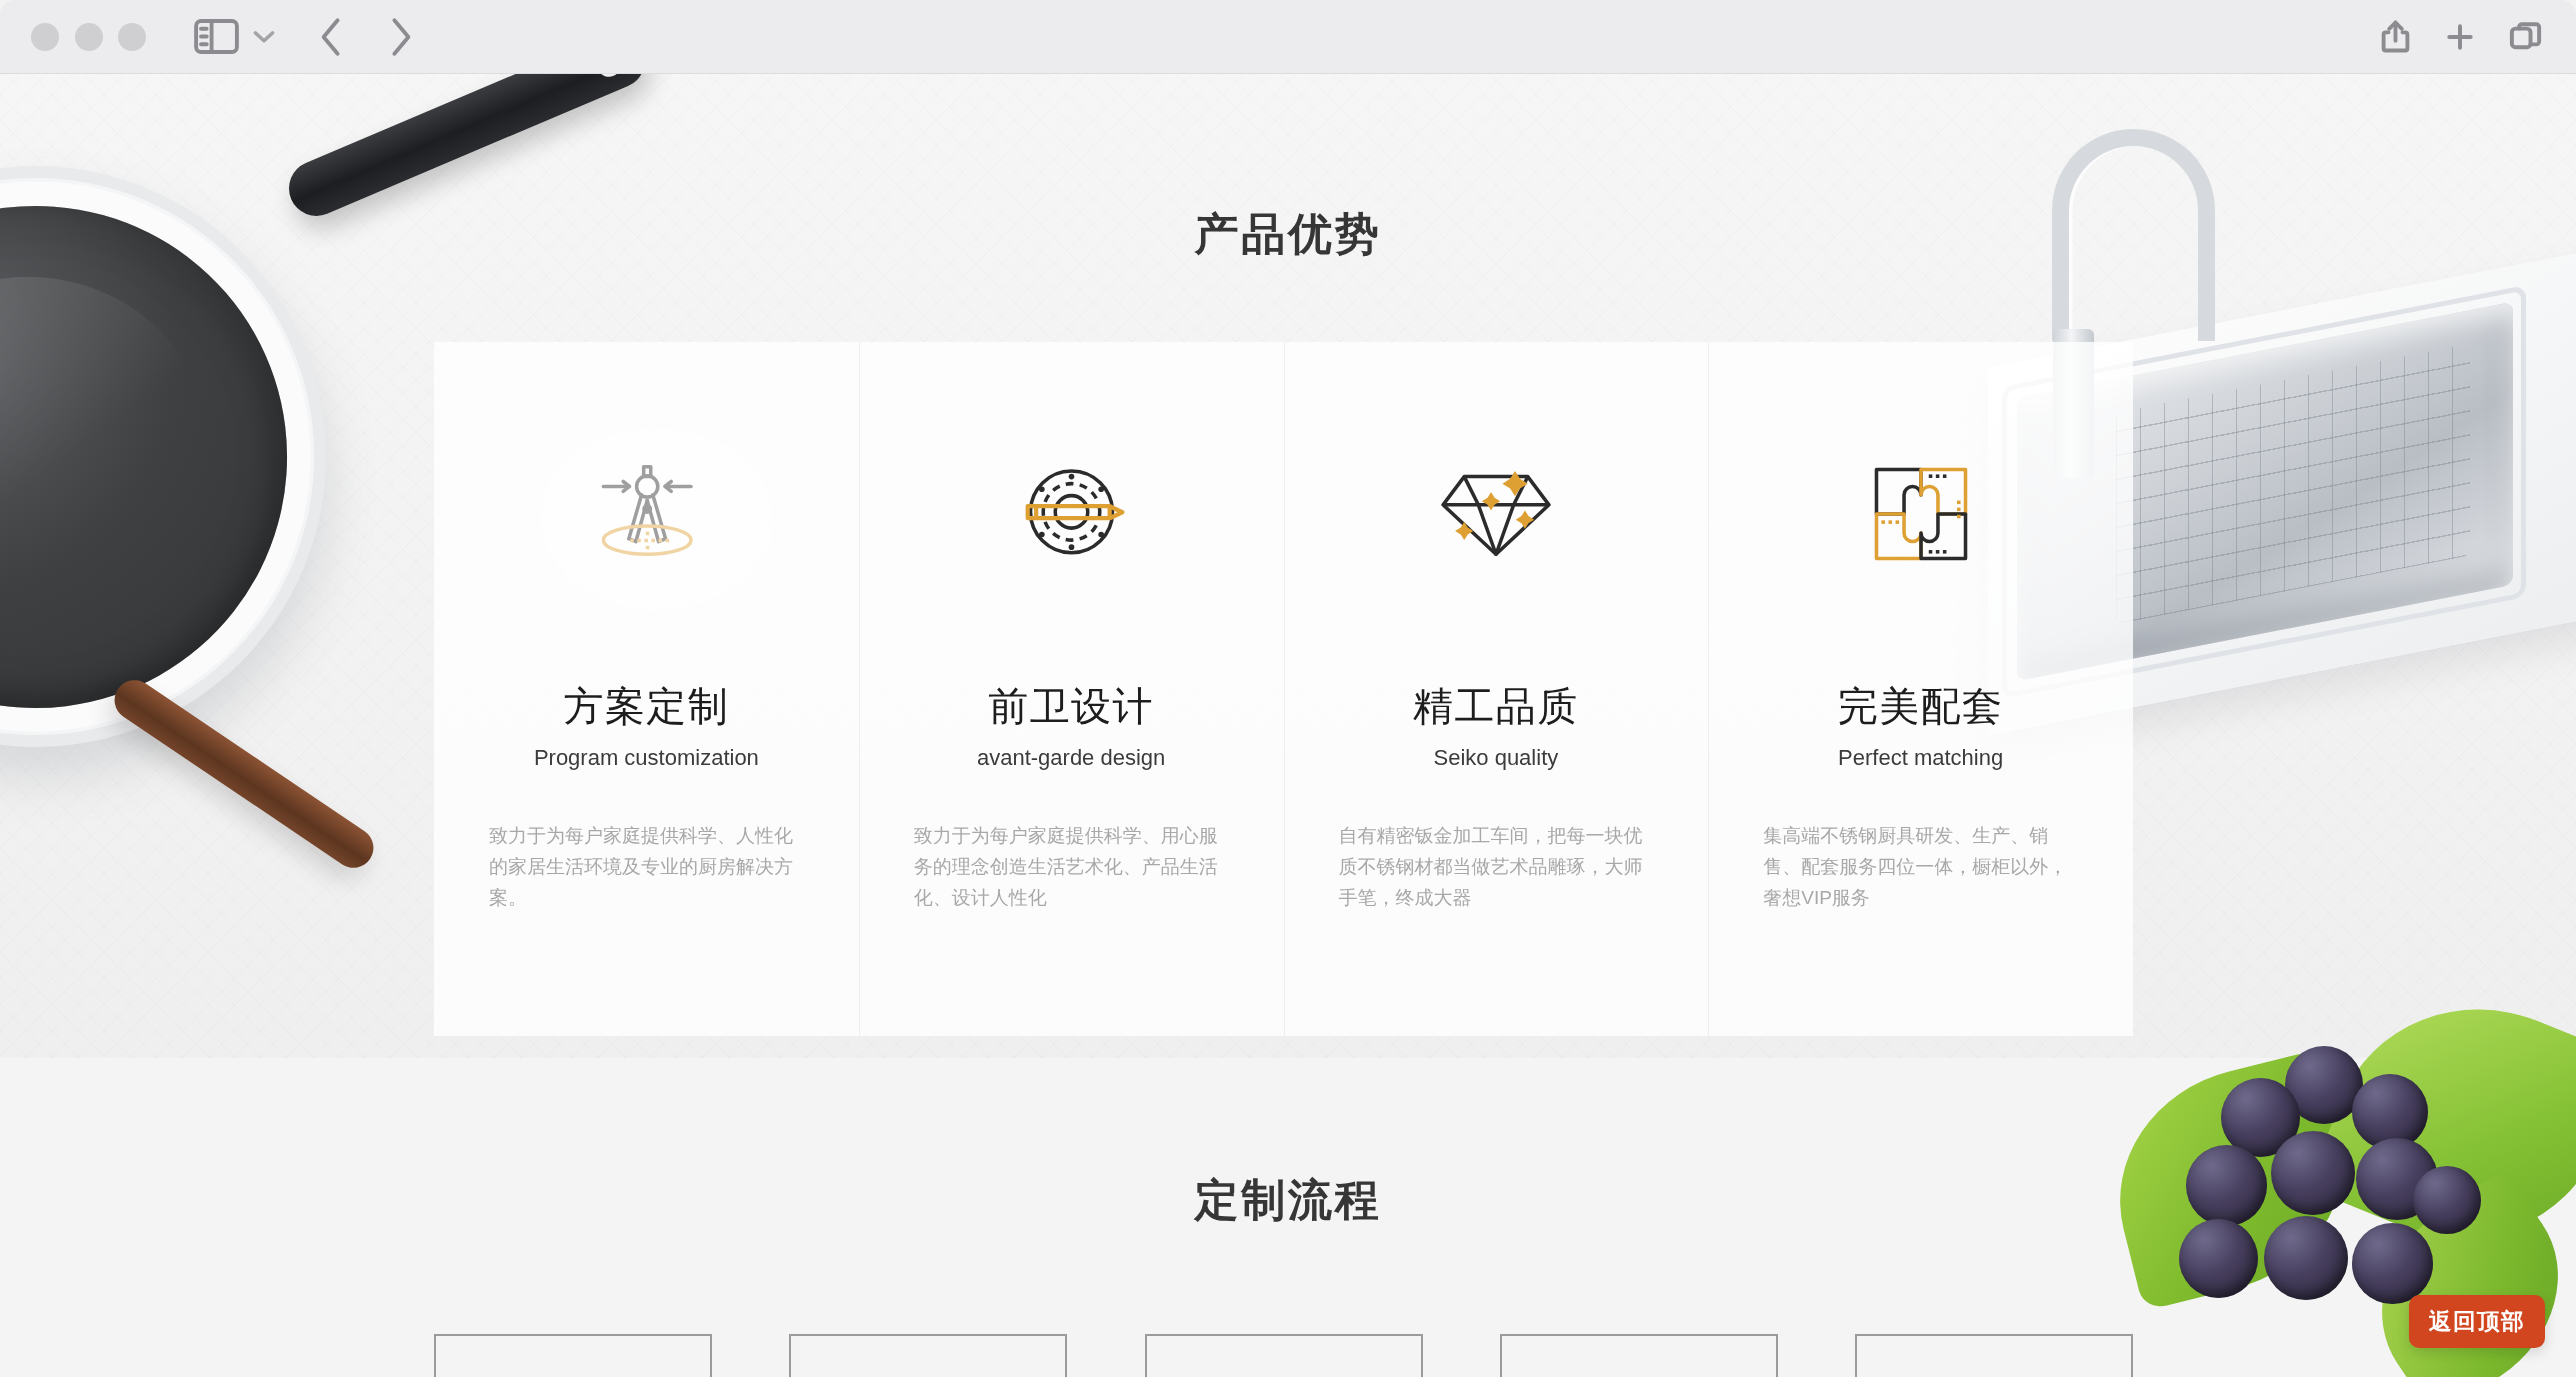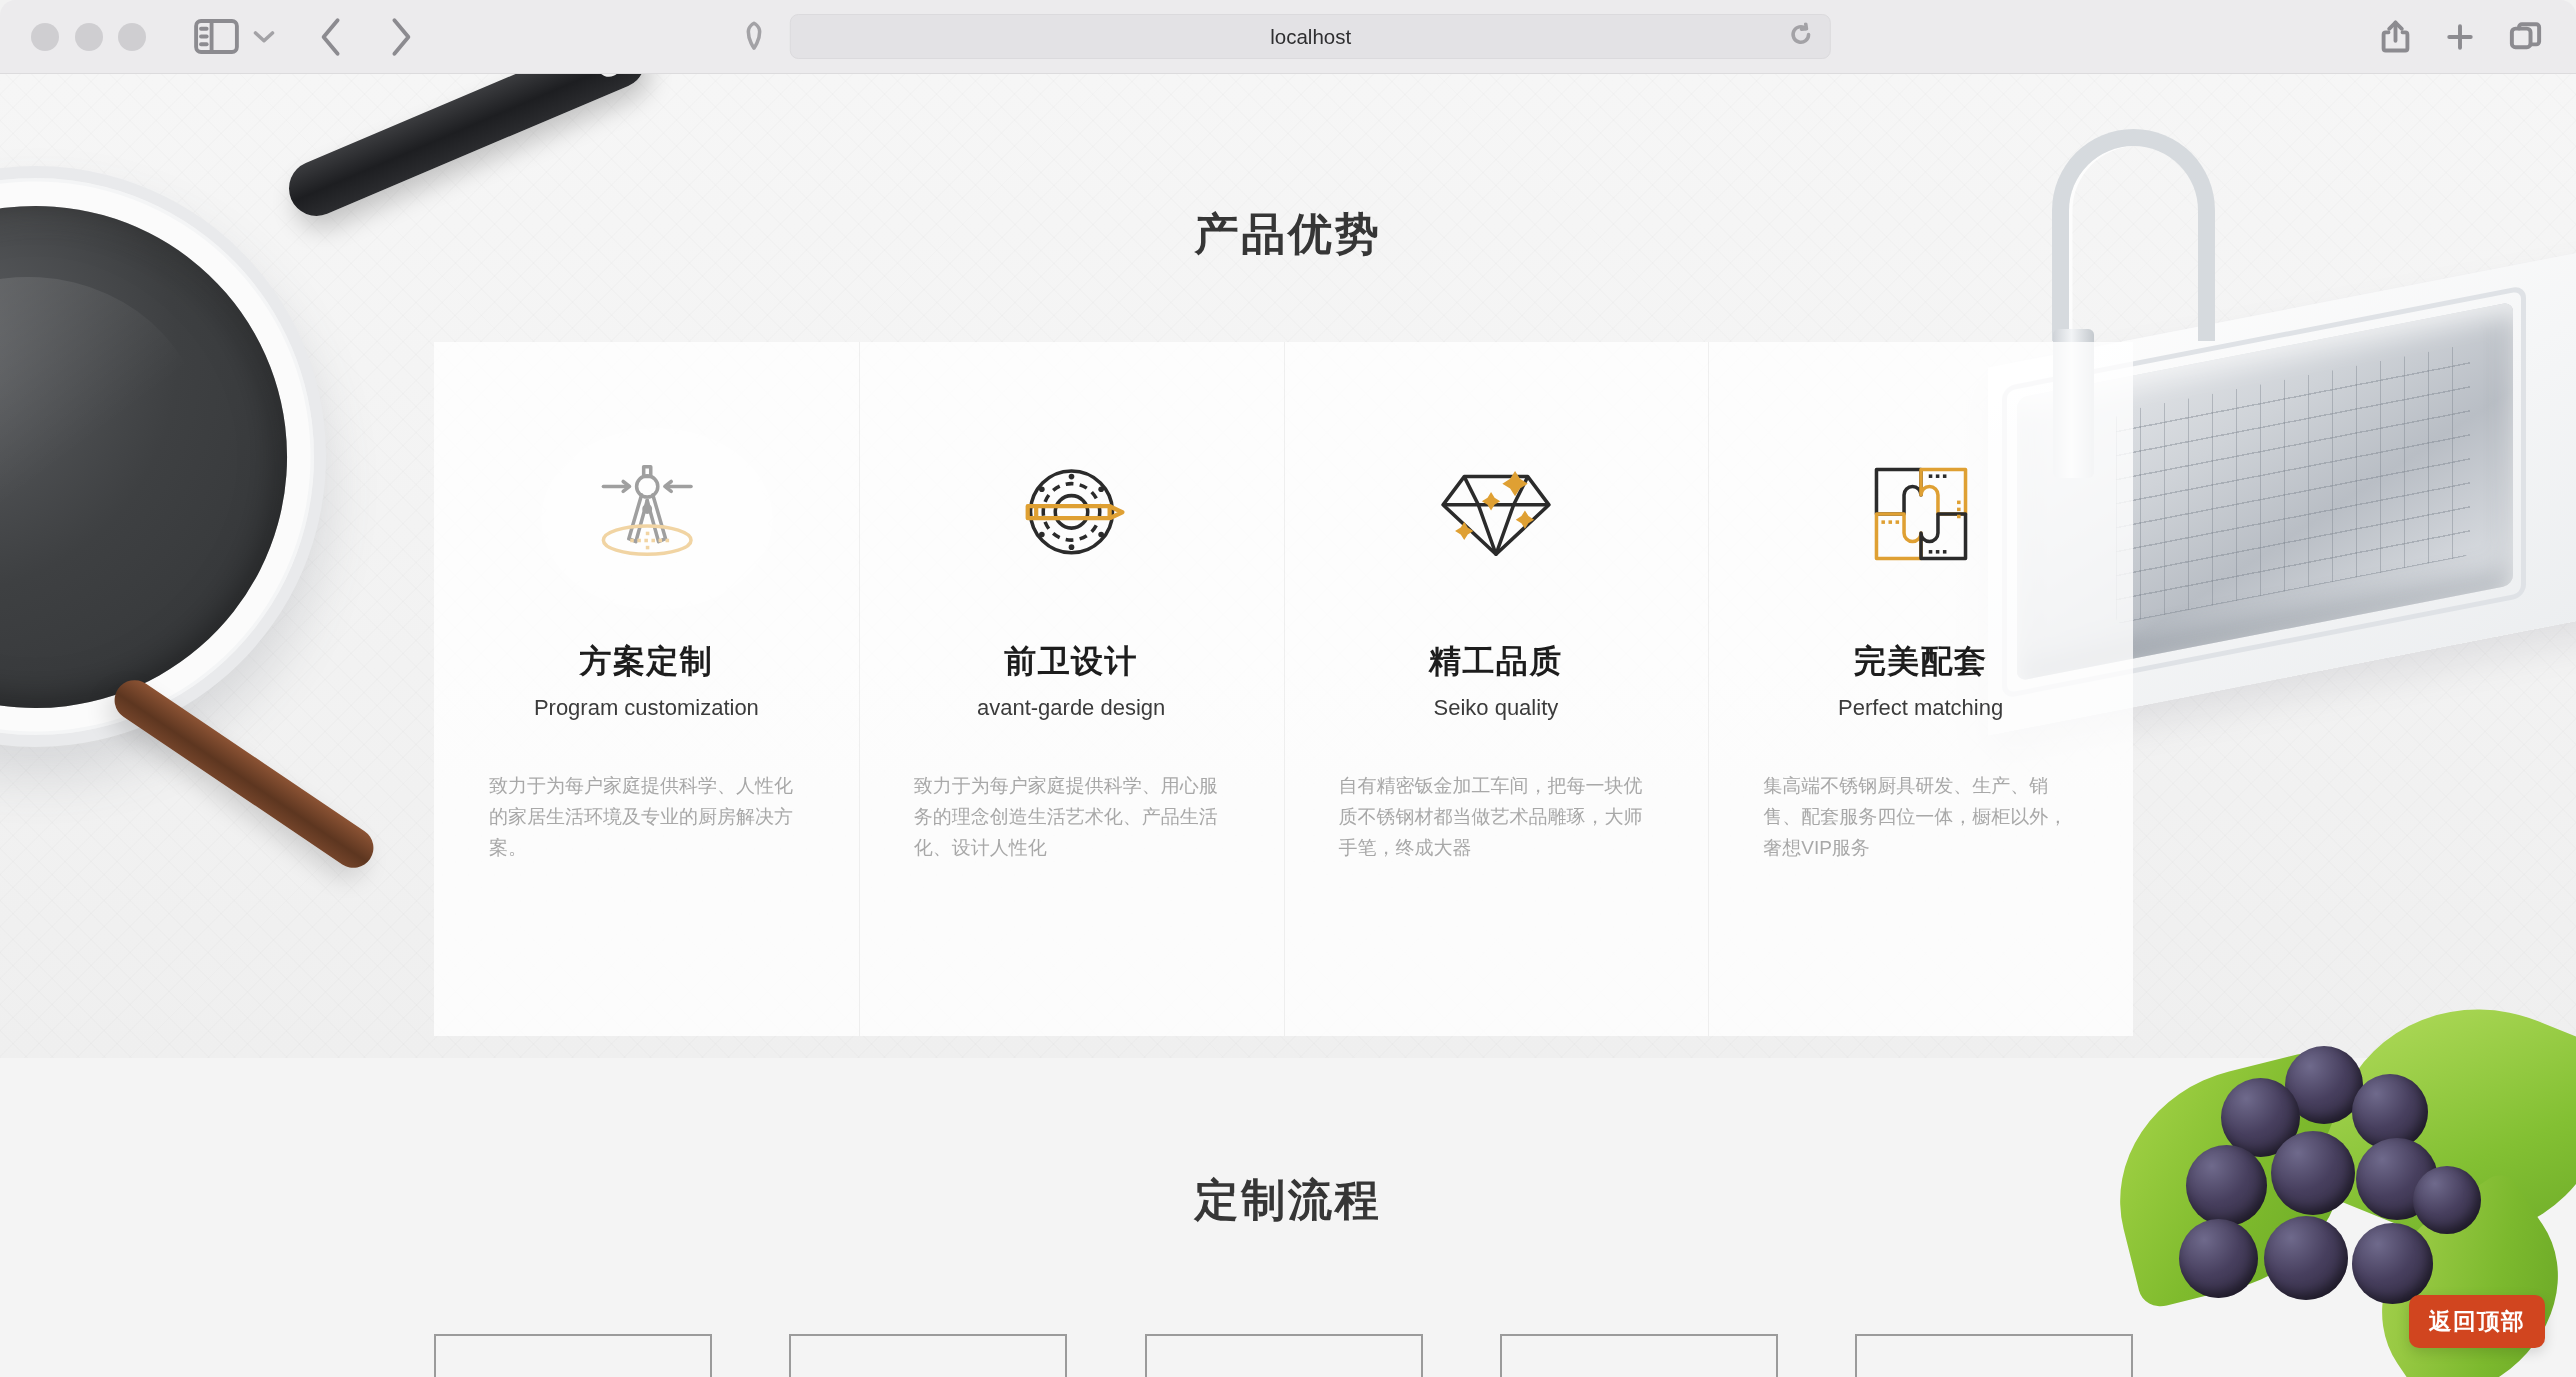--- a/index.html
+++ b/index.html
@@ -163,21 +163,21 @@
     background:rgba(255,255,255,.80);
     display:flex;
   }
   .card{
     flex:1 1 0; position:relative;
     padding:0 55px;
     display:flex; flex-direction:column; align-items:center;
   }
   .card + .card{ box-shadow:inset 0.7px 0 0 #e9e9e9; }
   .card-icon{ margin-top:119px; height:106px; display:flex; align-items:center; justify-content:center; }
-  .card-title{ margin-top:73px; font-size:32px; font-weight:700; color:#1d1d1d; letter-spacing:1.4px; }
+  .card-title{ margin-top:112px; font-size:40px; font-weight:400; color:#1d1d1d; letter-spacing:1.4px; }
   .card-sub{ margin-top:11px; font-size:22px; color:#3b3b3b; }
   .card-desc{
     margin-top:50px; font-size:19px; line-height:1.62; color:#a8a8a8;
     width:100%; text-align:left;
   }
   .halo{
     position:absolute; left:106px; top:85px; width:234px; height:184px;
     border-radius:50%; background:rgba(255,255,255,.55);
     filter:blur(4.2px); pointer-events:none;
   }
@@ -241,36 +241,20 @@
         <polyline class="icon-stroke-dark" points="28,6 8,30 28,54"></polyline>
       </svg>
     </div>
     <div class="chrome-btn nav-btn">
       <svg width="28" height="42" viewBox="0 0 40 60">
         <polyline class="icon-stroke-dark" points="12,6 32,30 12,54"></polyline>
       </svg>
     </div>
   </div>
 
-  <div class="url-wrap">
-    <div class="shield-ico">
-      <svg width="18.4" height="30" viewBox="0 0 26 42">
-        <path class="icon-stroke" d="M13 3 C13 3 5 7 5 15 C5 28 13 38 13 38 C13 38 21 28 21 15 C21 7 13 3 13 3 Z"></path>
-      </svg>
-    </div>
-    <div class="url-bar">
-      <span title="Search or enter website name">localhost</span>
-      <span class="reload">
-        <svg width="24" height="24" viewBox="0 0 34 34">
-          <path class="icon-stroke" d="M28 17 A11 11 0 1 1 24 8.5"></path>
-          <polyline class="icon-stroke" points="24,2 25,9 18,9.5"></polyline>
-        </svg>
-      </span>
-    </div>
-  </div>
 
   <div class="right-tools">
     <div class="chrome-btn">
       <svg width="31" height="35" viewBox="0 0 44 50">
         <path class="icon-stroke-dark" d="M12 19 H8 a3 3 0 0 0-3 3 V42 a3 3 0 0 0 3 3 H36 a3 3 0 0 0 3-3 V22 a3 3 0 0 0-3-3 H32"></path>
         <line class="icon-stroke-dark" x1="22" y1="5" x2="22" y2="31"></line>
         <polyline class="icon-stroke-dark" points="13,14 22,5 31,14"></polyline>
       </svg>
     </div>
     <div class="chrome-btn">

